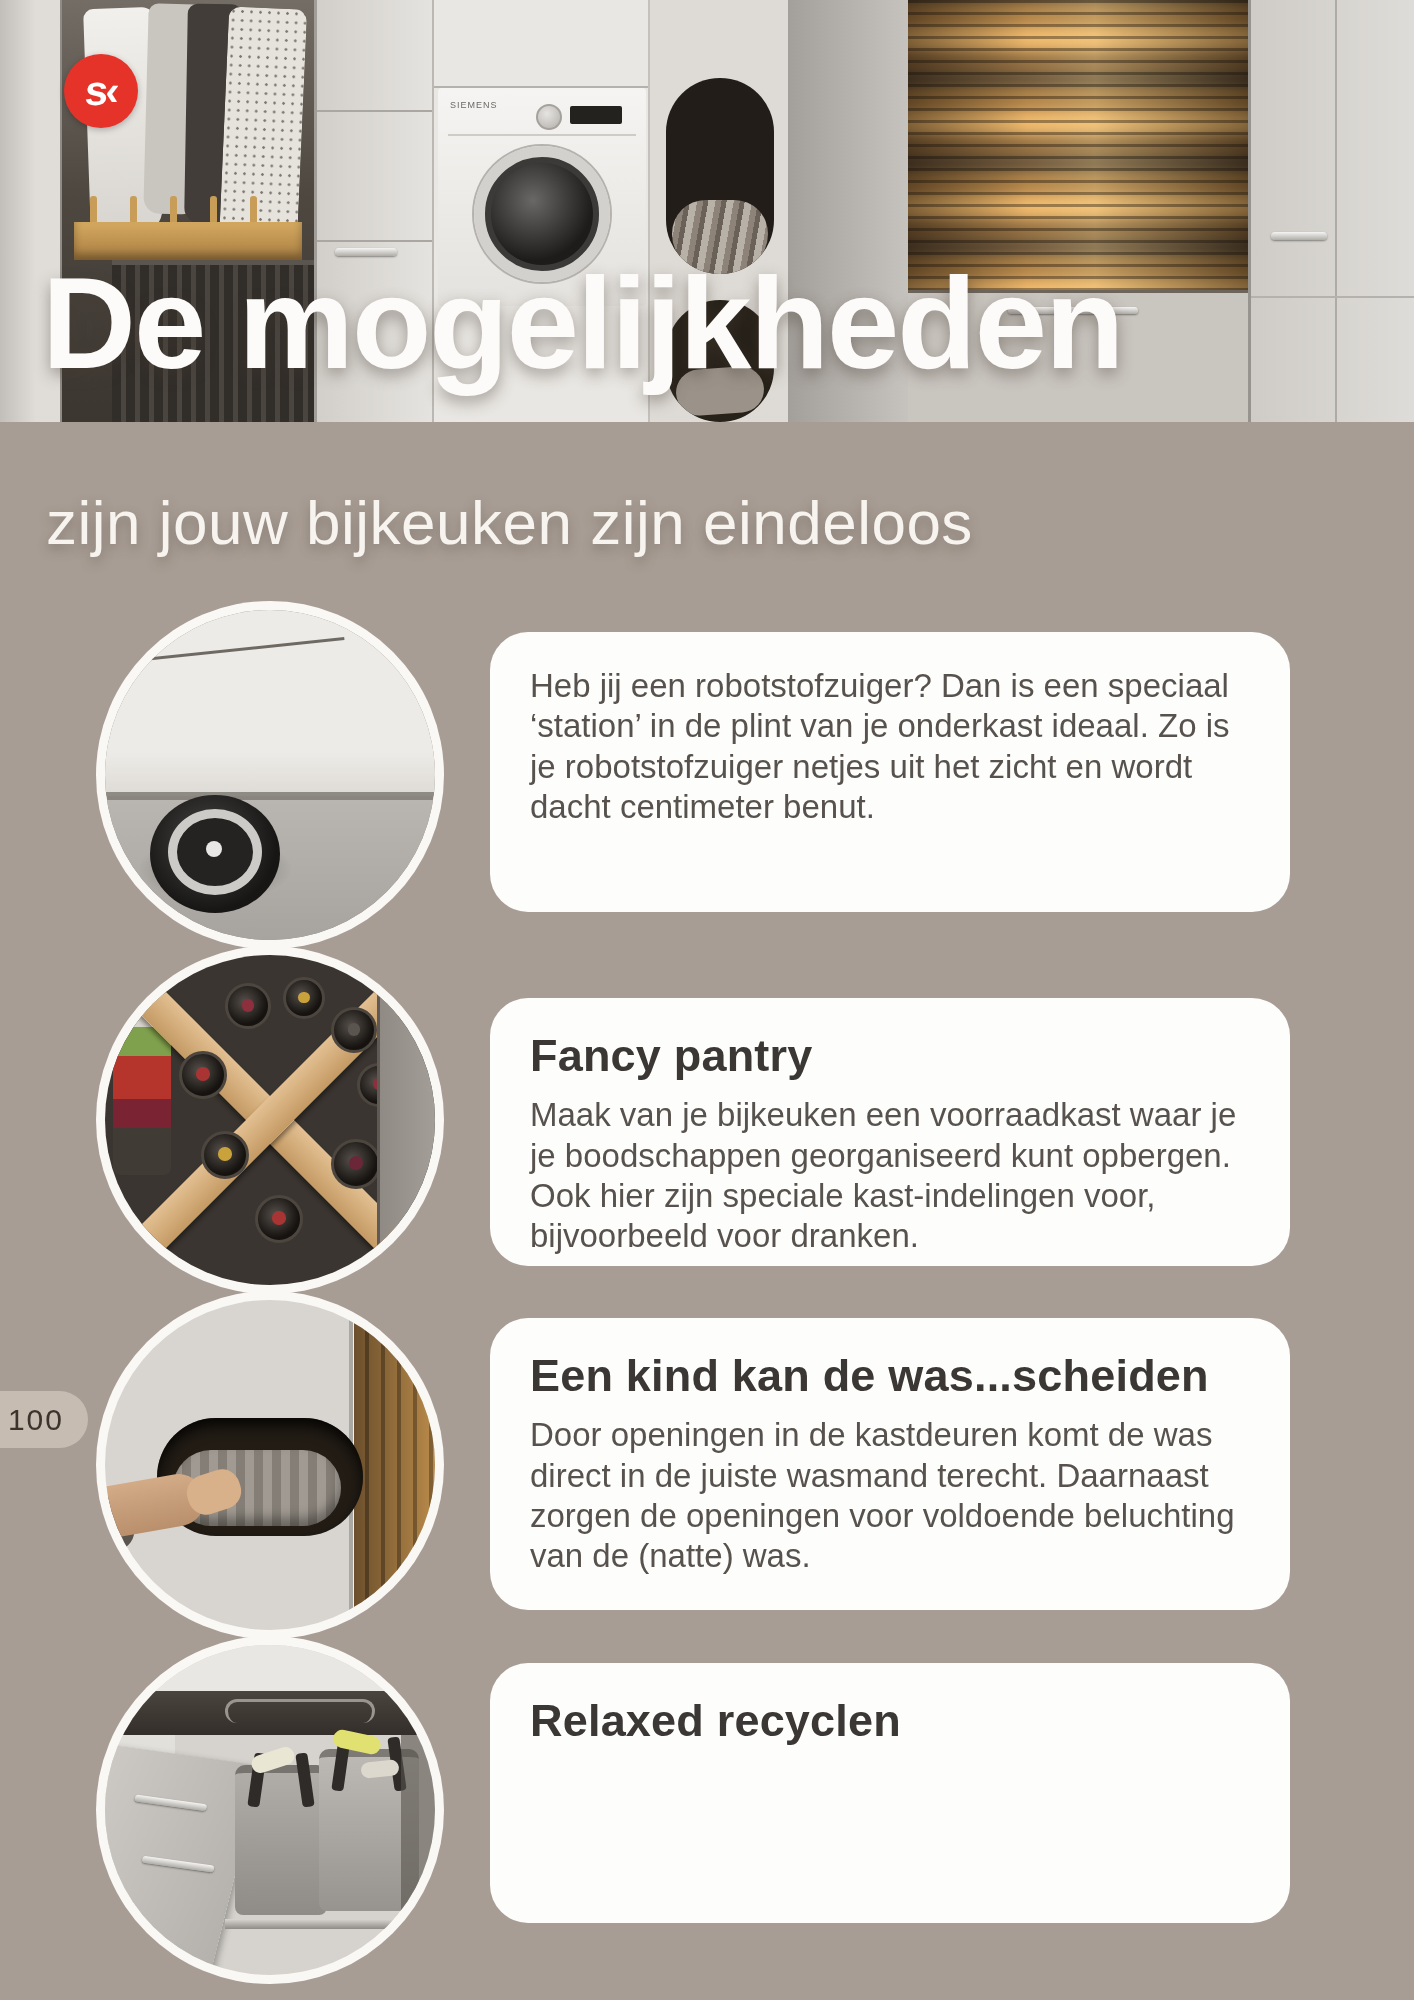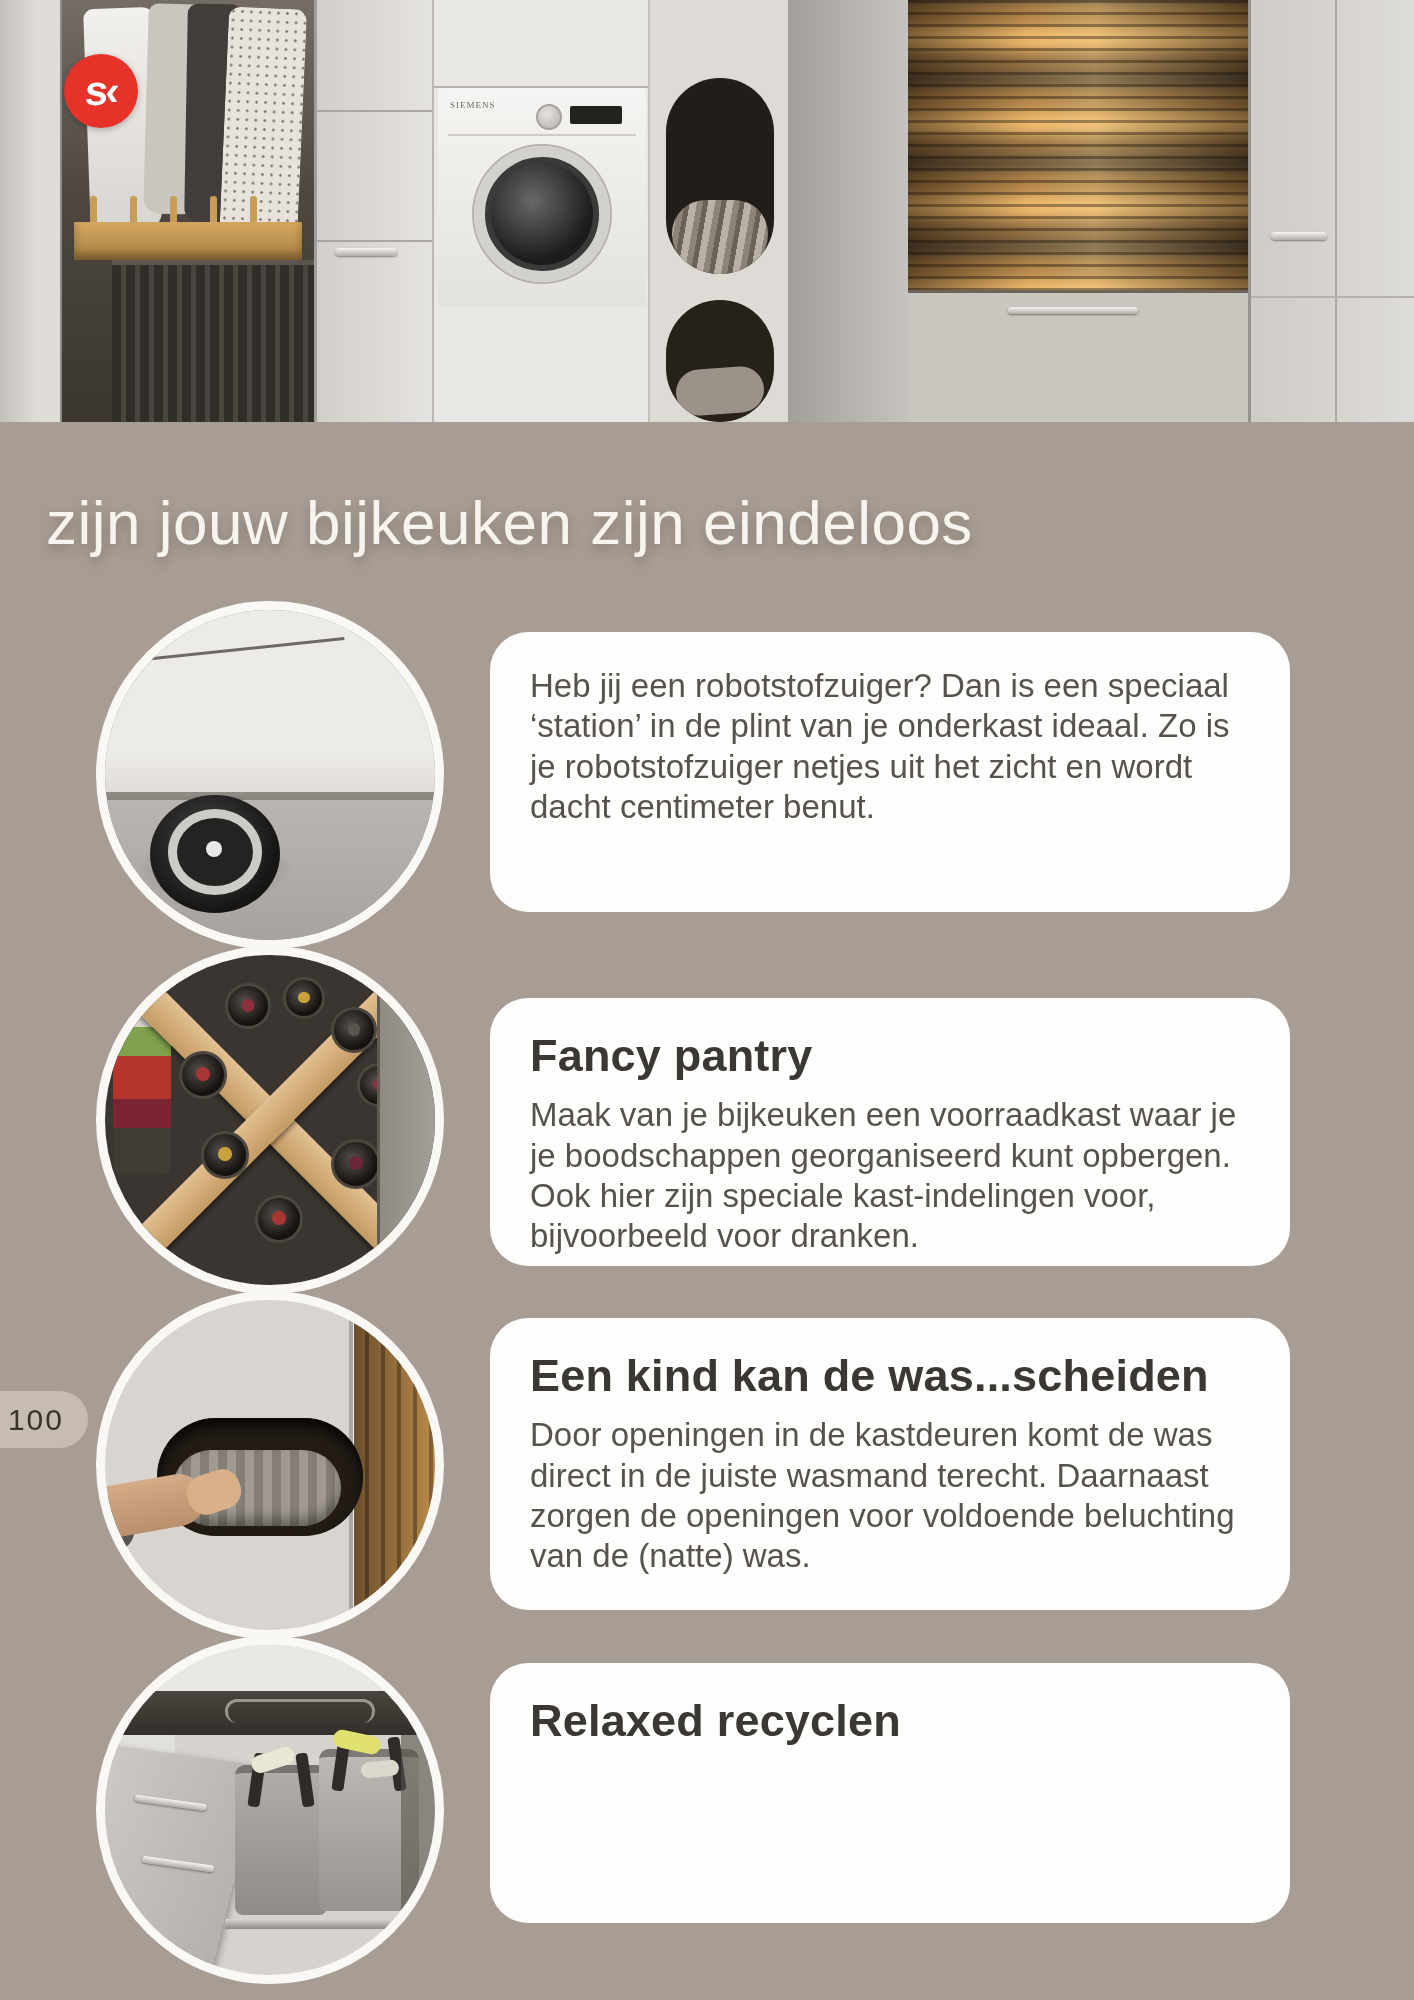--- a/index.html
+++ b/index.html
@@ -21,21 +21,21 @@
   .peg{top:196px;width:7px;height:28px;background:#c79d58;border-radius:3px;}
   .p1{left:28px}.p2{left:68px}.p3{left:108px}.p4{left:148px}.p5{left:188px}
   .h-basket{left:50px;top:260px;width:202px;height:162px;background:repeating-linear-gradient(90deg,#312d29 0 9px,#4a453f 9px 14px);border-top:5px solid #5a554f;}
   .h-cab1{left:314px;top:0;width:118px;height:422px;background:linear-gradient(90deg,#d2cfca,#e5e3df);border-left:3px solid #a19d98;}
   .seam{left:0;width:100%;height:2px;background:#aaa6a1;}
   .s110{top:110px}.s240{top:240px}
   .handle{background:linear-gradient(180deg,#f5f4f2,#b0ada8);border-radius:4px;box-shadow:0 1px 2px rgba(0,0,0,.4);}
   .h1a{left:18px;top:248px;width:62px;height:8px;}
   .h-cab2{left:432px;top:0;width:216px;height:422px;background:#e9e7e3;border-left:2px solid #bbb7b2;}
   .s86{top:86px;background:#b5b1ac;}
-  .washer{left:4px;top:88px;width:208px;height:218px;background:linear-gradient(180deg,#f5f4f2,#e4e2de);border-radius:4px;font-family:Liberation Serif, serif;}
+  .washer{left:4px;top:88px;width:208px;height:218px;background:linear-gradient(180deg,#f5f4f2,#e4e2de);border-radius:4px;}
   .wpanel{left:10px;top:8px;width:188px;height:40px;border-bottom:2px solid #cfccc8;}
   .wbrand{left:2px;top:4px;font-size:9px;color:#6b6865;letter-spacing:1px;}
   .wknob{left:88px;top:8px;width:26px;height:26px;border-radius:50%;background:radial-gradient(circle at 40% 35%,#e6e4e1,#b3b0ab);border:2px solid #a5a19c;}
   .wdisp{right:14px;top:10px;width:52px;height:18px;background:#23221f;border-radius:2px;}
   .wdoor{left:36px;top:58px;width:136px;height:136px;border-radius:50%;background:radial-gradient(circle at 42% 38%,#6a6866,#1d1c1b 62%);border:11px solid #d3d1ce;box-shadow:0 0 0 2px #b5b2ad,inset 0 0 0 6px #3c3a38;}
   .h-cab3{left:648px;top:0;width:140px;height:422px;background:#dedbd6;border-left:2px solid #c4c0bb;}
   .pillA{left:16px;top:78px;width:108px;height:196px;border-radius:54px;background:#221d18;overflow:hidden;}
   .laun{left:6px;right:6px;bottom:0;height:74px;background:repeating-linear-gradient(100deg,#b7b1a8 0 7px,#8d8379 7px 13px,#6a6158 13px 18px);border-radius:40px 40px 48px 48px;}
   .pillB{left:16px;top:300px;width:108px;height:122px;border-radius:54px;background:#262119;overflow:hidden;}
   .laun2{left:10px;bottom:8px;width:88px;height:46px;background:#9b938a;border-radius:24px;transform:rotate(-4deg);}
@@ -180,20 +180,21 @@
       <div class="vseam"></div>
       <div class="handle h5a"></div>
       <div class="seam s296"></div>
     </div>
 
     <div class="logo-circle">
       <span>s‹</span>
     </div>
   </div>
 
+  <h1 class="headline">De mogelijkheden</h1>
   <h2 class="subline">zijn jouw bijkeuken zijn eindeloos</h2>
 
   <div class="photo-circle circ1">
     <div class="c1-top">
       <div class="c1-gap"></div>
     </div>
     <div class="c1-floor"></div>
     <div class="c1-shadow"></div>
     <div class="c1-bot">
       <div class="c1-ring"></div>

